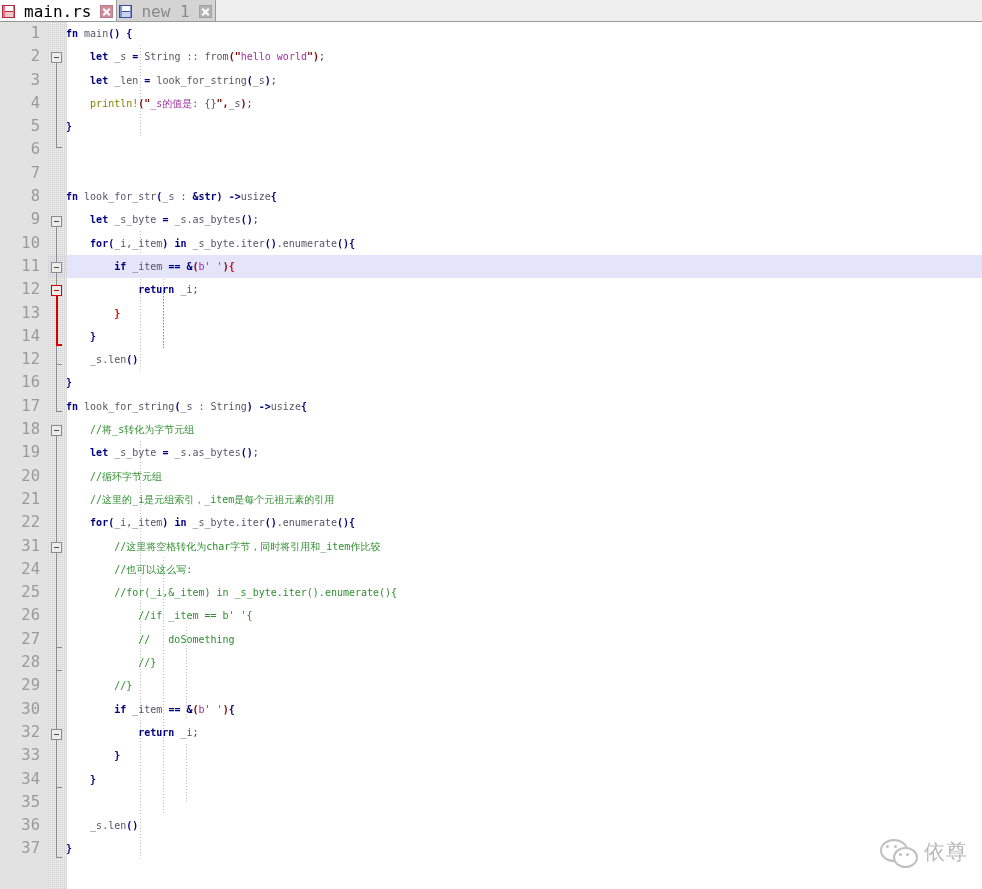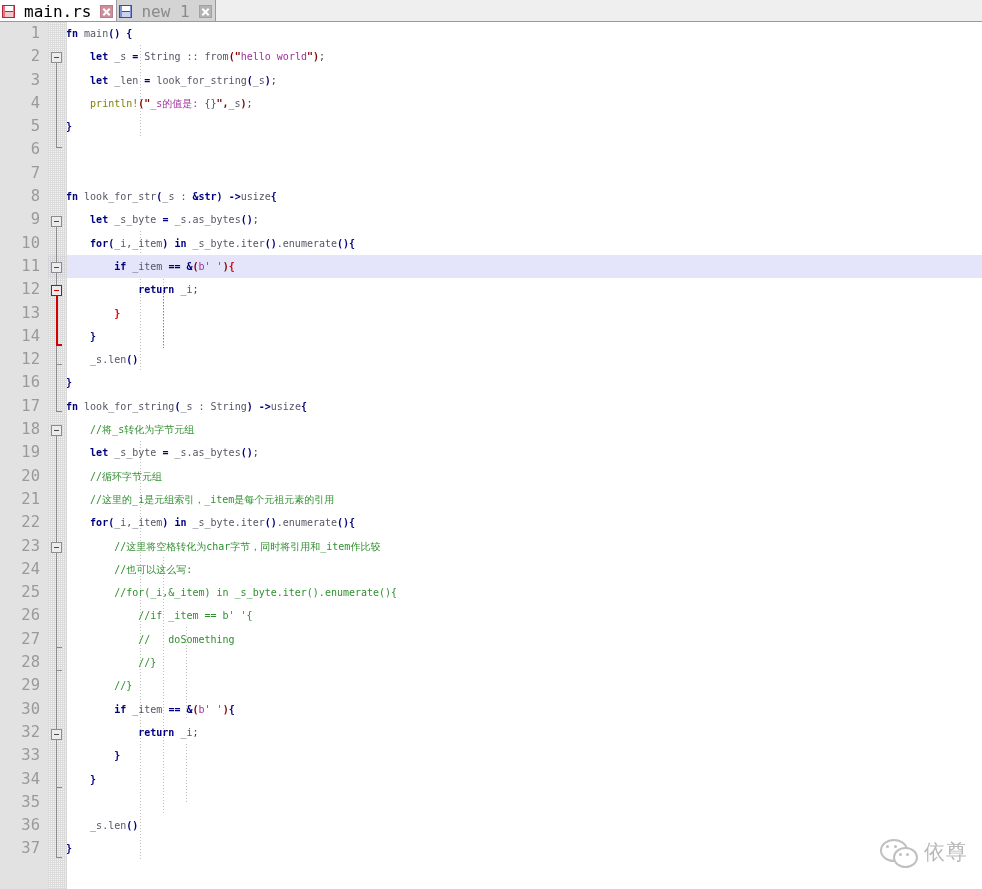--- a/index.html
+++ b/index.html
@@ -403,21 +403,21 @@
       <span class="lnum">21</span>
       <span class="code cmt">    //这里的_i是元组索引，_item是每个元祖元素的引用</span>
     </div>
 
     <div class="row">
       <span class="lnum">22</span>
       <span class="code">    <span class="kw">for</span><span class="pun">(</span><span class="id">_i,_item</span><span class="pun">)</span> <span class="kw">in</span> <span class="id">_s_byte.iter</span><span class="pun">()</span><span class="id">.enumerate</span><span class="pun">(){</span></span>
     </div>
 
     <div class="row">
-      <span class="lnum">23</span>
+      <span class="lnum">31</span>
       <span class="code cmt">        //这里将空格转化为char字节，同时将引用和_item作比较</span>
     </div>
 
     <div class="row">
       <span class="lnum">24</span>
       <span class="code cmt">        //也可以这么写:</span>
     </div>
 
     <div class="row">
       <span class="lnum">25</span>

